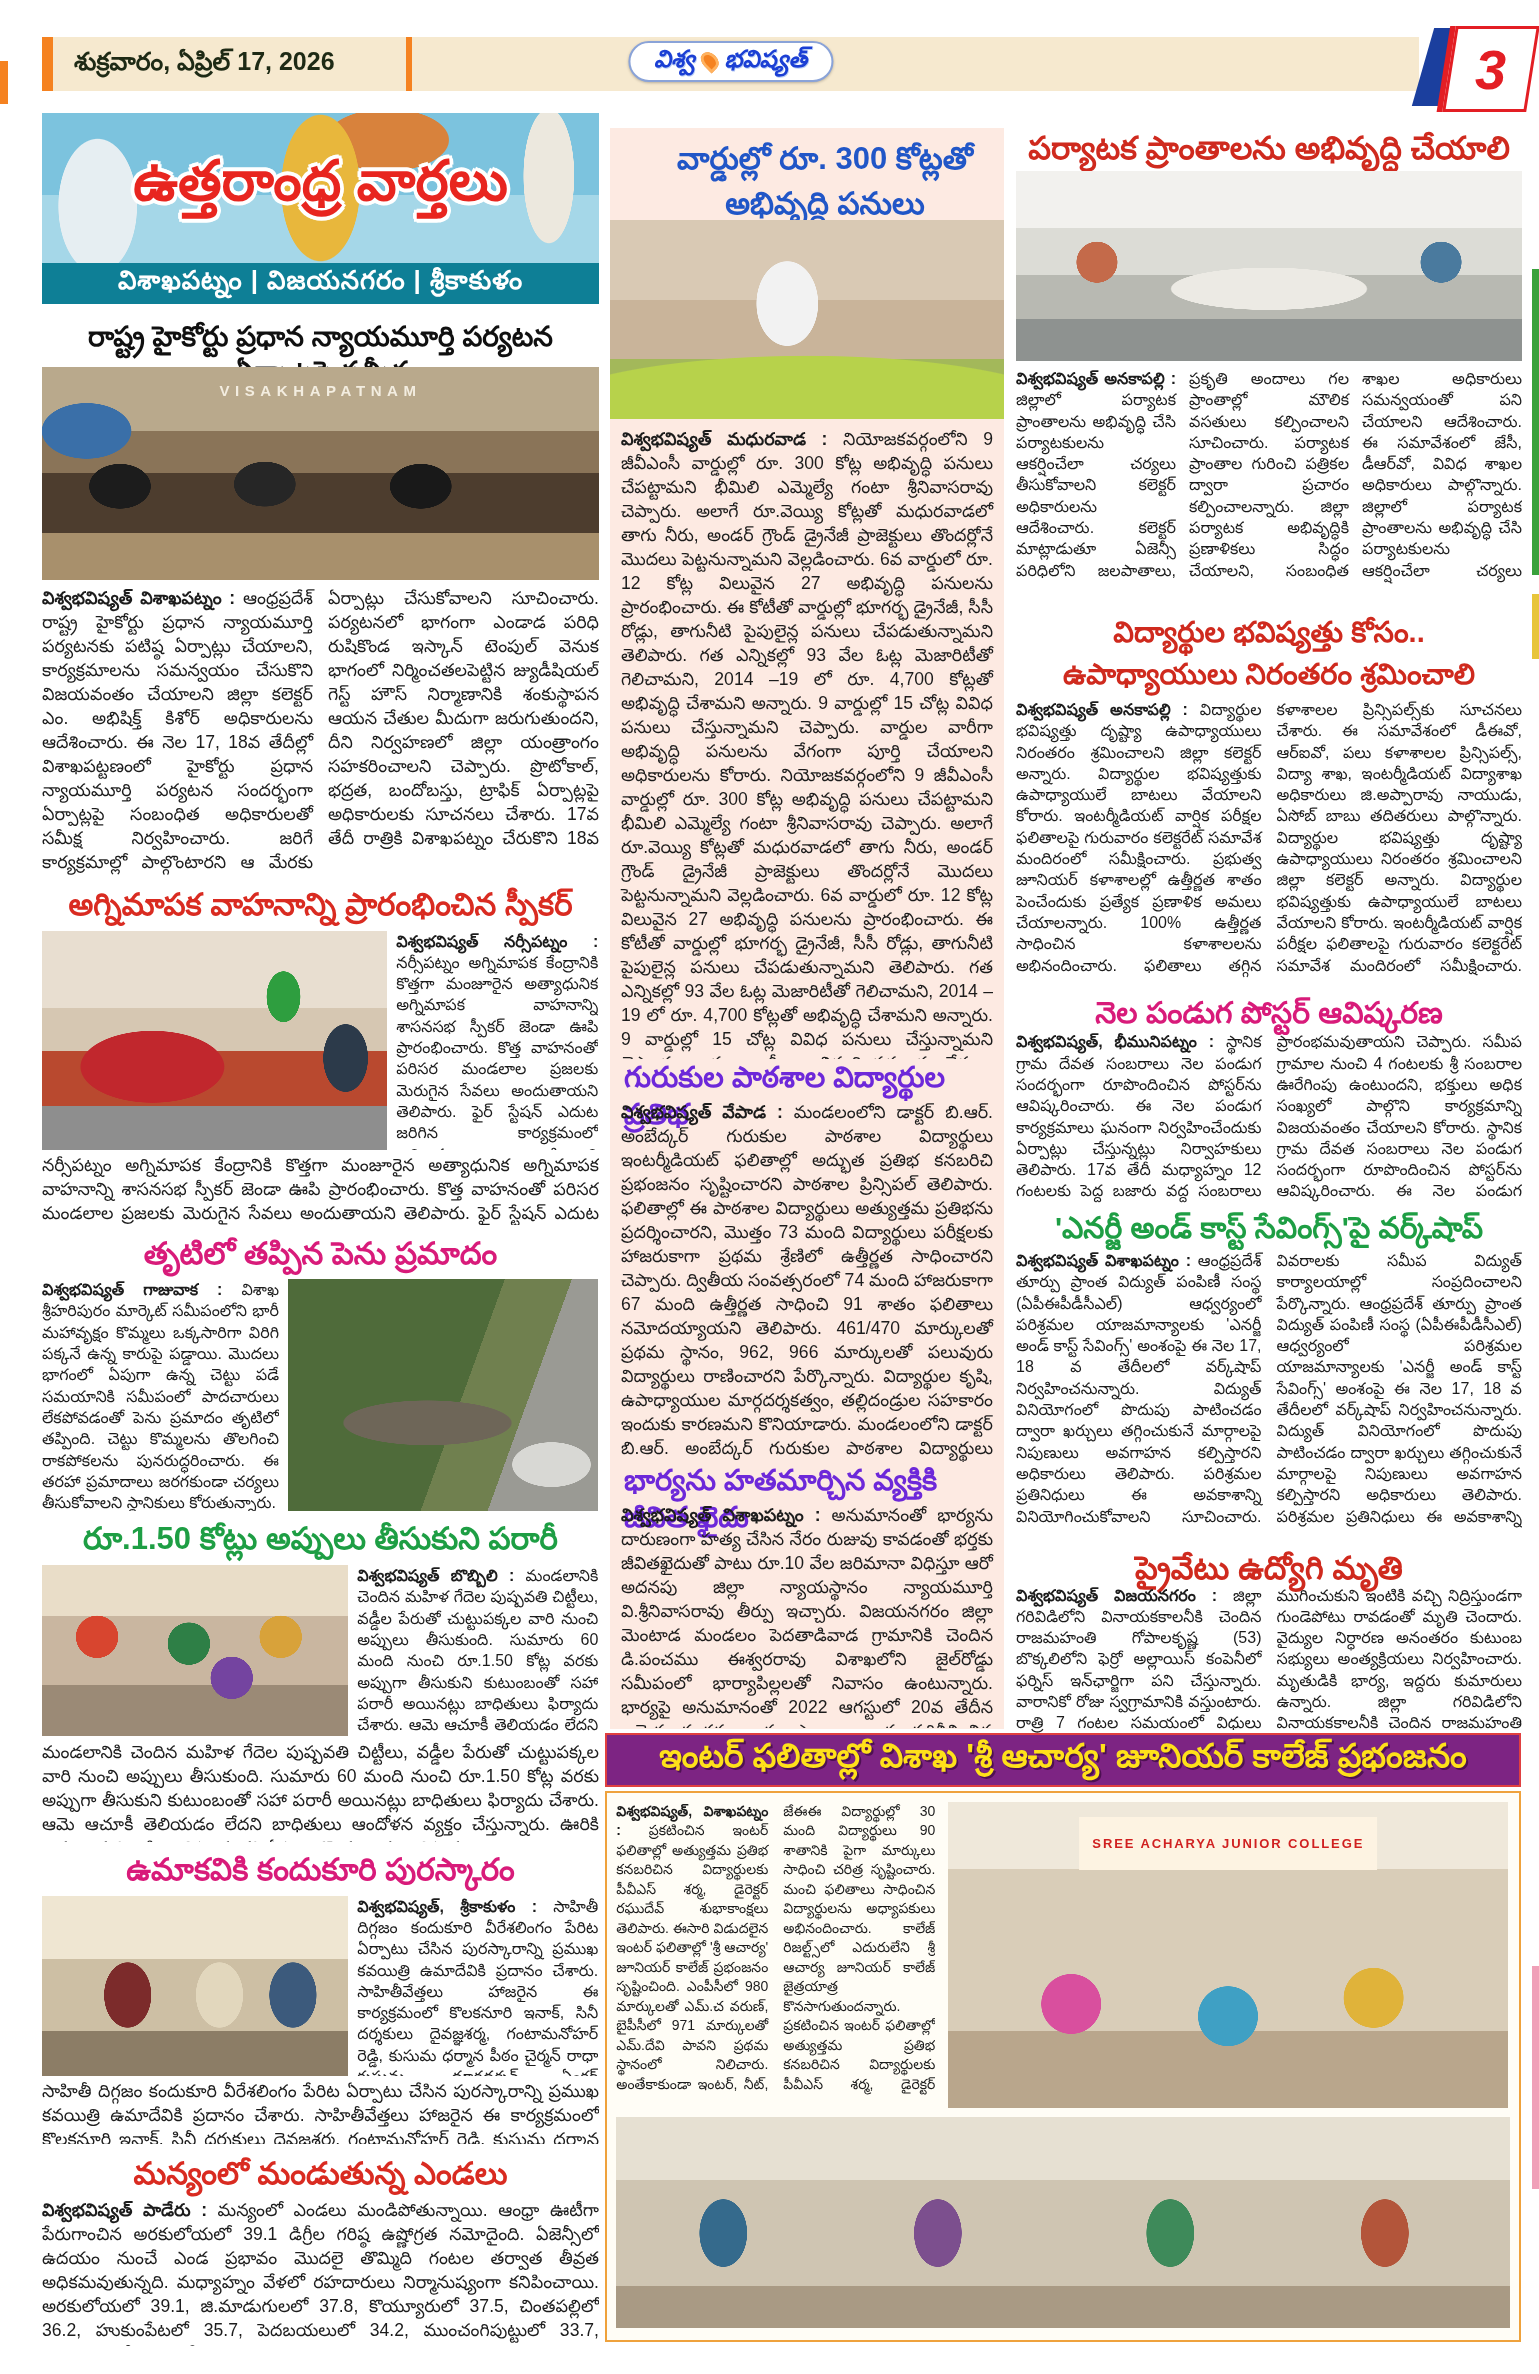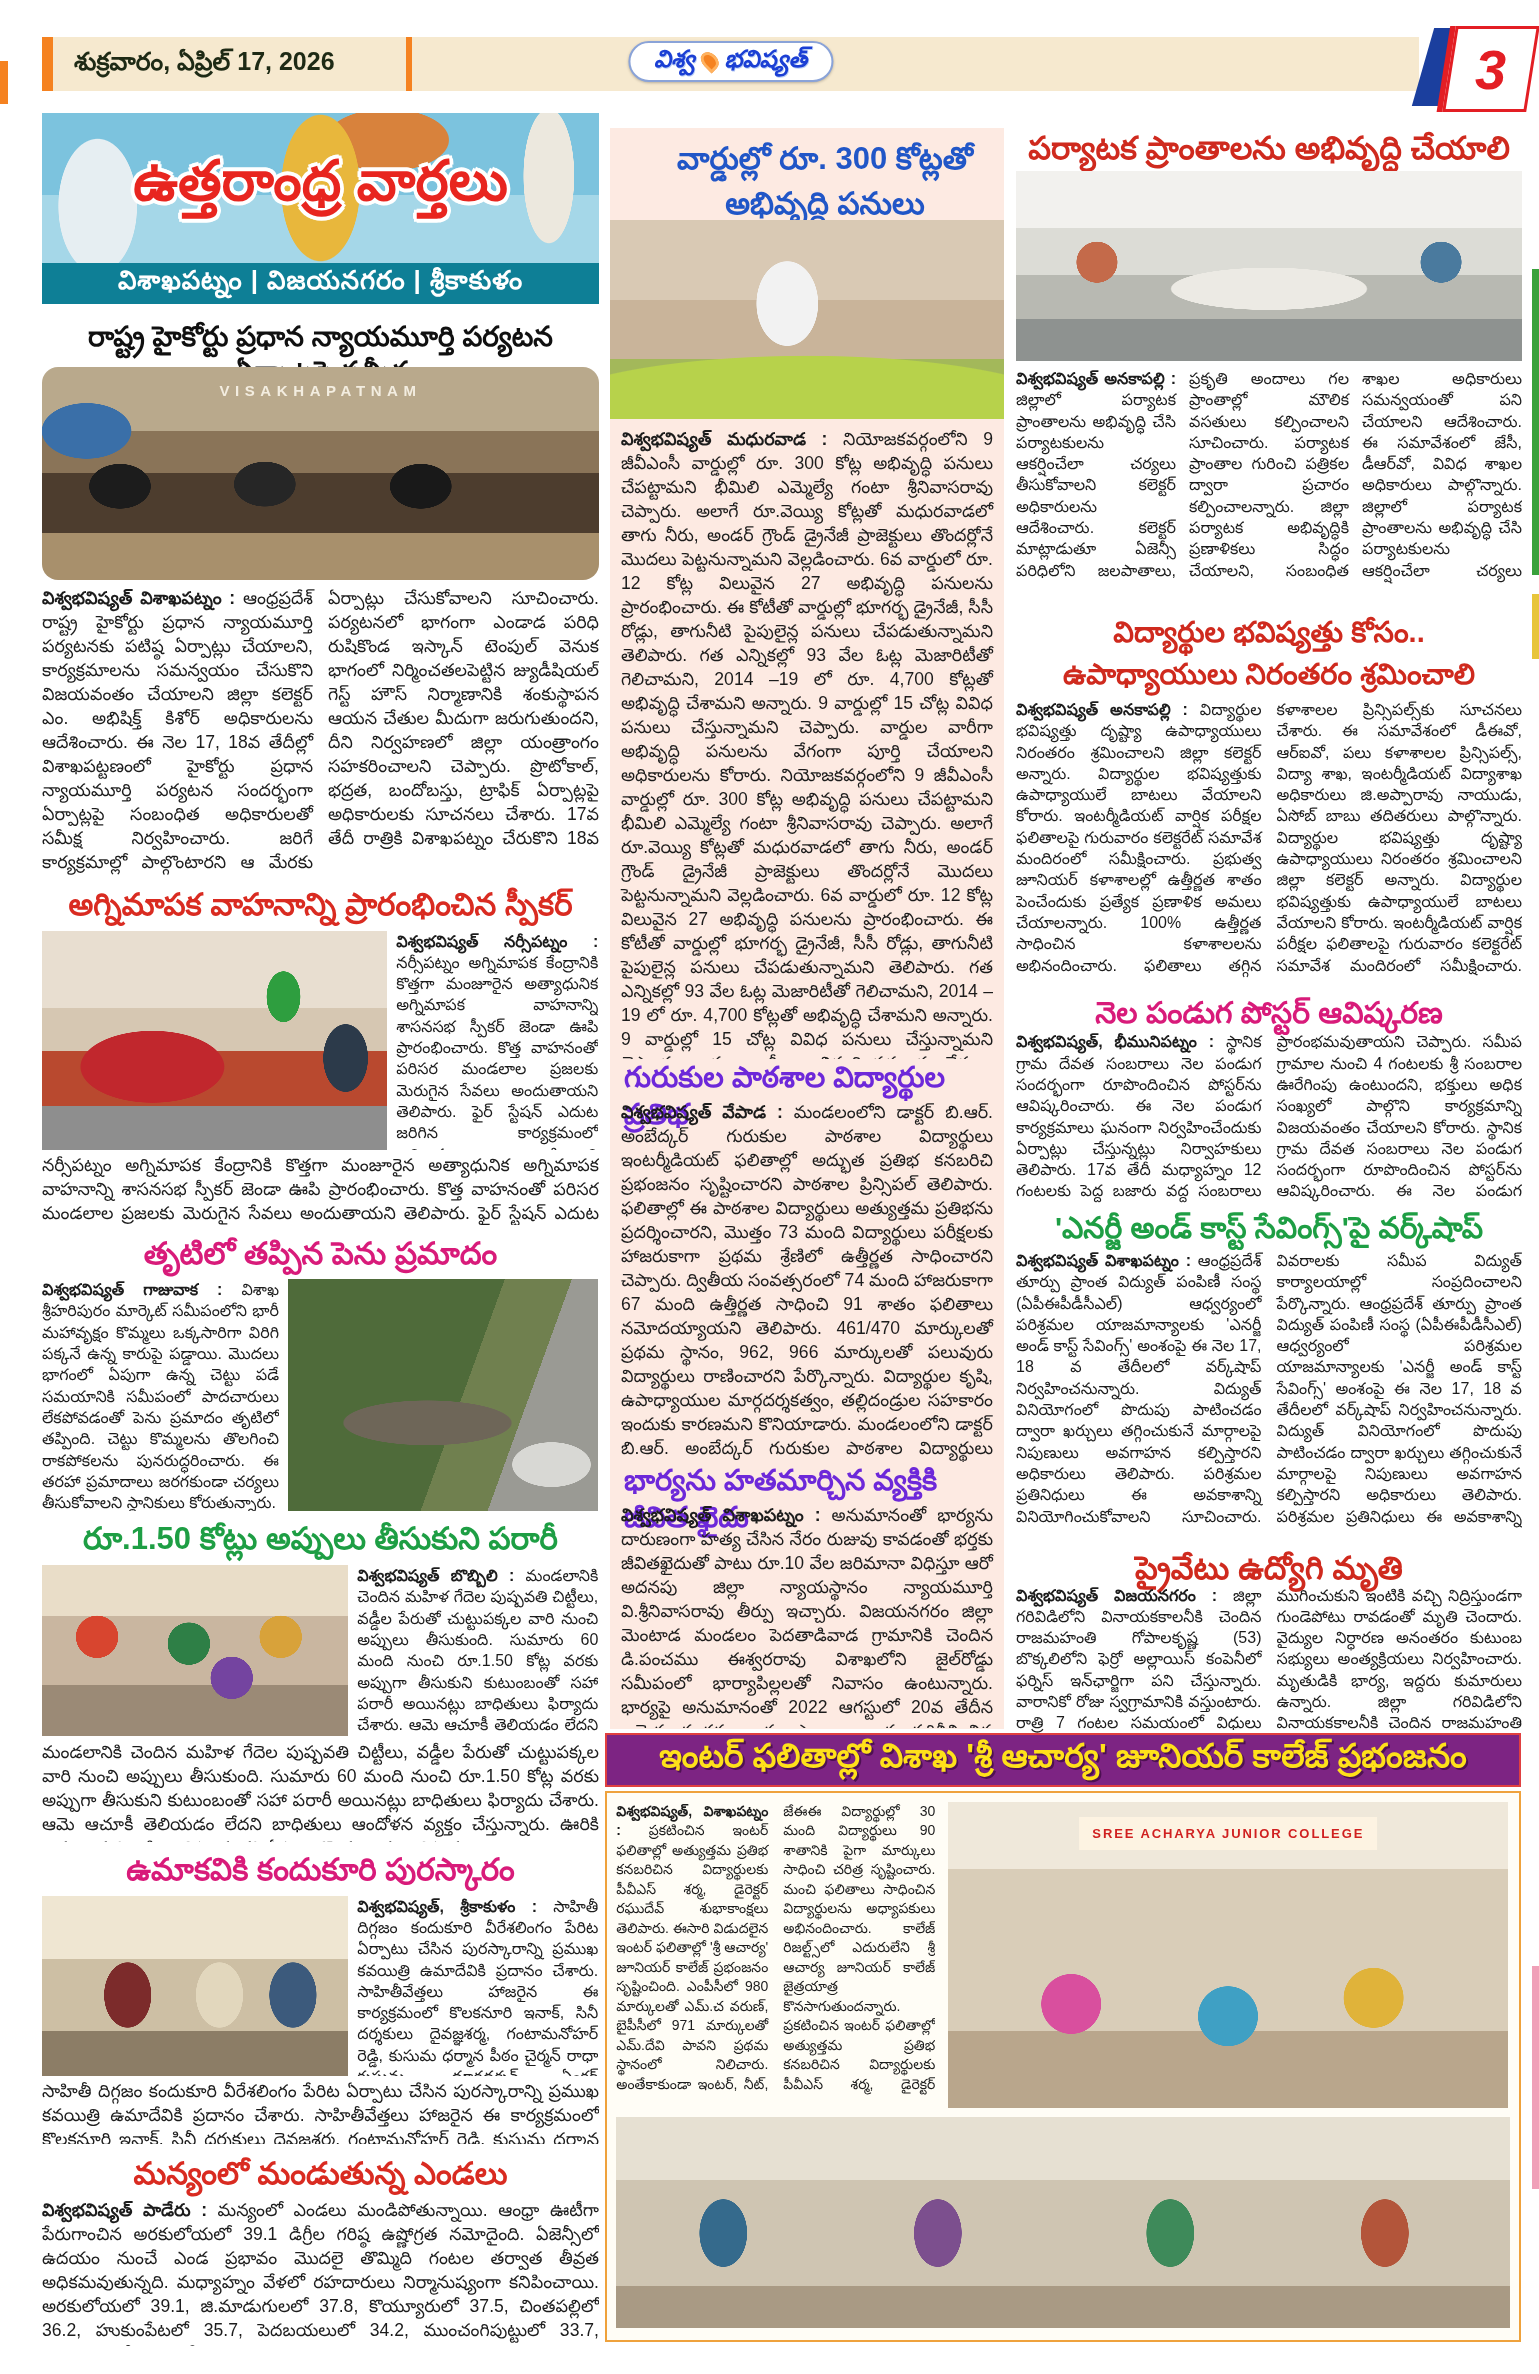--- a/index.html
+++ b/index.html
@@ -101,21 +101,21 @@
      radial-gradient(39px 54px at 28% 55%,#7c2b2b 0 60%,rgba(0,0,0,0) 61%),
      radial-gradient(39px 54px at 58% 55%,#e2d7bd 0 60%,rgba(0,0,0,0) 61%),
      radial-gradient(39px 54px at 82% 55%,#3c5a7c 0 60%,rgba(0,0,0,0) 61%),
      linear-gradient(#efe6d2 0 35%,#cdbfa4 35% 75%,#8c7d66 75% 100%);}
   .ph-college{background:
      radial-gradient(54px 54px at 22% 66%,#d94f9e 0 55%,rgba(0,0,0,0) 56%),
      radial-gradient(54px 54px at 50% 70%,#3fa0c4 0 55%,rgba(0,0,0,0) 56%),
      radial-gradient(54px 54px at 76% 64%,#e0b33a 0 55%,rgba(0,0,0,0) 56%),
      linear-gradient(#efe8da 0 22%,#d9cdb8 22% 75%,#b9a68c 75% 100%);}
   .college-banner{position:absolute;top:5%;left:50%;transform:translateX(-50%);background:#fdf3e2;
-     color:#d02020;font-size:13px;font-weight:bold;letter-spacing:1.9px;padding:9px 13px;white-space:nowrap;}
+     color:#d02020;font-size:13px;font-weight:bold;letter-spacing:1.9px;padding:19px 13px;white-space:nowrap;}
   .ph-group{background:
      radial-gradient(43px 61px at 12% 55%,#356a8c 0 55%,rgba(0,0,0,0) 56%),
      radial-gradient(43px 61px at 36% 55%,#7c4f8e 0 55%,rgba(0,0,0,0) 56%),
      radial-gradient(43px 61px at 62% 55%,#3e8a5a 0 55%,rgba(0,0,0,0) 56%),
      radial-gradient(43px 61px at 86% 55%,#b3553a 0 55%,rgba(0,0,0,0) 56%),
      linear-gradient(#e6e0d2 0 30%,#cfc5b2 30% 80%,#a99a84 80% 100%);}
   
   .bottom-sec{position:absolute;left:605px;top:1733px;width:916px;}
   .purple-banner{height:50px;background:#7d2483;border:2.8px solid #e04040;display:flex;align-items:center;
      justify-content:center;color:#ffe11a;font-size:33px;font-weight:bold;
@@ -152,21 +152,21 @@
 
   <div class="colL">
 
     <div class="banner">
       <div class="banner-art"></div>
       <div class="banner-title">ఉత్తరాంధ్ర వార్తలు</div>
       <div class="banner-strip">విశాఖపట్నం | విజయనగరం | శ్రీకాకుళం</div>
     </div>
 
     <h2 class="hl black" style="margin-top:15px;height:41px;">రాష్ట్ర హైకోర్టు ప్రధాన న్యాయమూర్తి పర్యటన ఏర్పాట్లపై సమీక్ష</h2>
-    <div class="photo ph-court" style="margin-top:7.4px;height:213px;border-radius:16px;">
+    <div class="photo ph-court" style="margin-top:7.4px;height:213px;">
       <span class="sign">VISAKHAPATNAM</span>
     </div>
     <div class="fillbox two-col" style="margin-top:5.6px;height:289px;">
       <p><b class="byline">విశ్వభవిష్యత్ విశాఖపట్నం :</b>
          <span>ఆంధ్రప్రదేశ్ రాష్ట్ర హైకోర్టు ప్రధాన న్యాయమూర్తి పర్యటనకు పటిష్ఠ ఏర్పాట్లు చేయాలని, కార్యక్రమాలను సమన్వయం చేసుకొని విజయవంతం చేయాలని జిల్లా కలెక్టర్ ఎం. అభిషిక్త్ కిశోర్ అధికారులను ఆదేశించారు. ఈ నెల 17, 18వ తేదీల్లో విశాఖపట్టణంలో హైకోర్టు ప్రధాన న్యాయమూర్తి పర్యటన సందర్భంగా ఏర్పాట్లపై సంబంధిత అధికారులతో సమీక్ష నిర్వహించారు. జరిగే కార్యక్రమాల్లో పాల్గొంటారని ఆ మేరకు ఏర్పాట్లు చేసుకోవాలని సూచించారు. పర్యటనలో భాగంగా ఎండాడ పరిధి రుషికొండ ఇస్కాన్ టెంపుల్ వెనుక భాగంలో నిర్మించతలపెట్టిన జ్యుడీషియల్ గెస్ట్ హౌస్ నిర్మాణానికి శంకుస్థాపన ఆయన చేతుల మీదుగా జరుగుతుందని, దీని నిర్వహణలో జిల్లా యంత్రాంగం సహకరించాలని చెప్పారు. ప్రొటోకాల్, భద్రత, బందోబస్తు, ట్రాఫిక్ ఏర్పాట్లపై అధికారులకు సూచనలు చేశారు. 17వ తేదీ రాత్రికి విశాఖపట్నం చేరుకొని 18వ తేదీ ఉదయం నుంచి వివిధ కార్యక్రమాల్లో పాల్గొంటారని తెలిపారు.</span></p>
     </div>
 
     <h2 class="hl red" style="margin-top:11px;height:39px;">అగ్నిమాపక వాహనాన్ని ప్రారంభించిన స్పీకర్</h2>
     <div class="row" style="margin-top:5.6px;">
       <div class="photo ph-fire" style="width:345px;height:219px;"></div>

